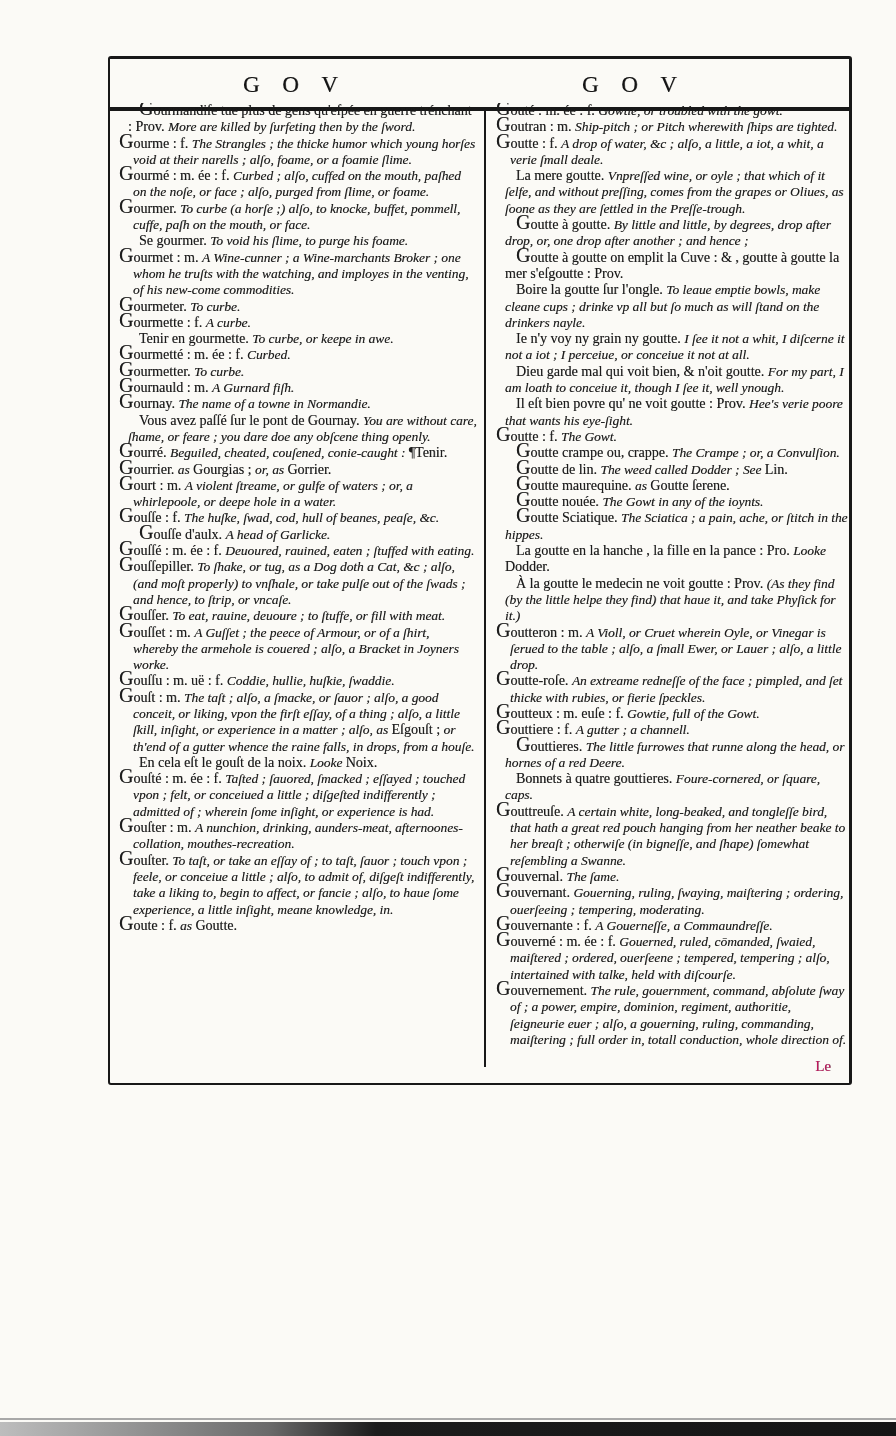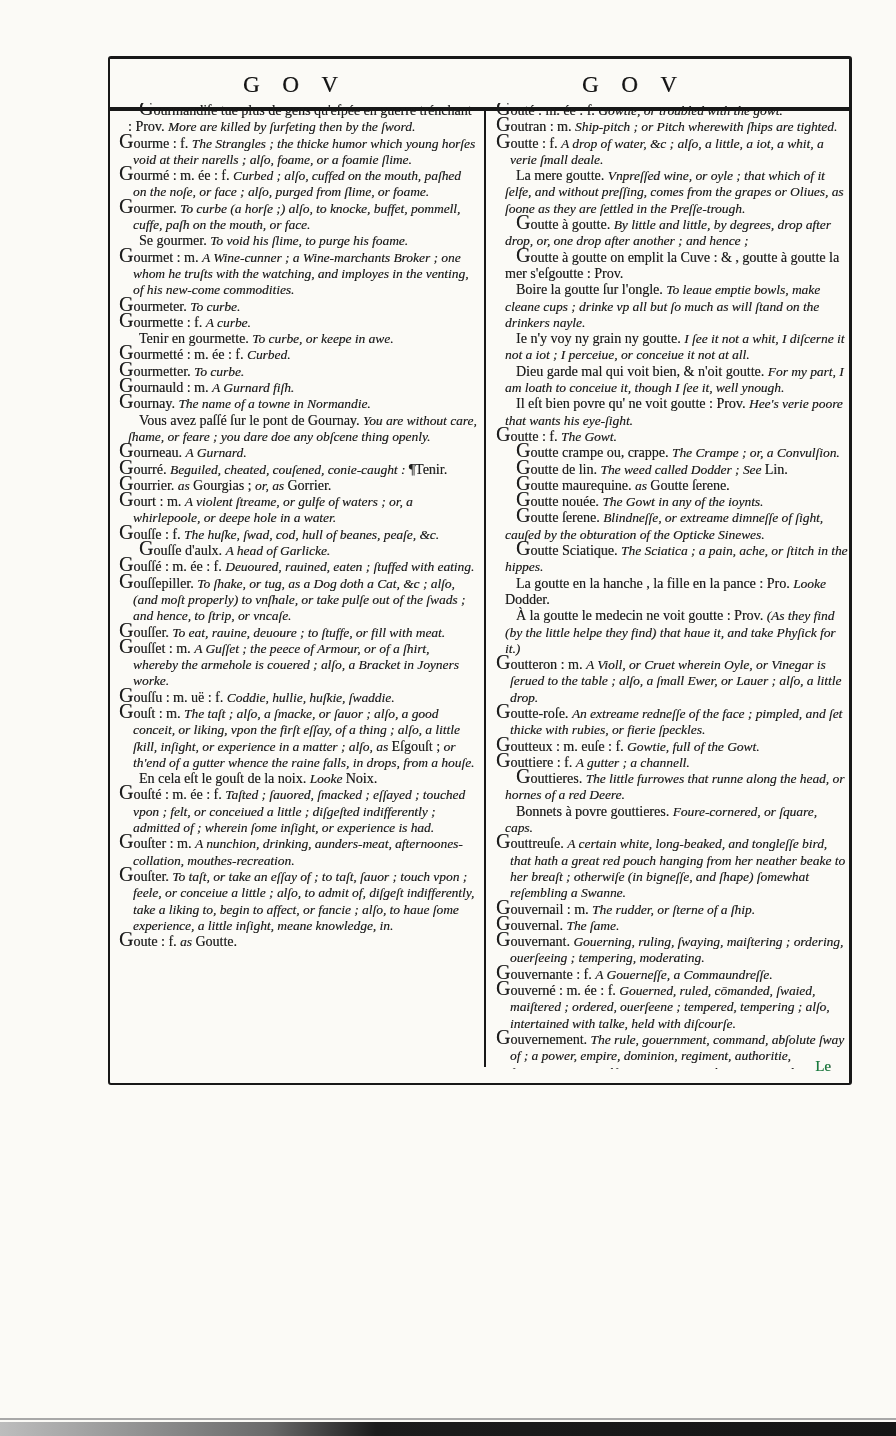--- a/index.html
+++ b/index.html
@@ -34,21 +34,21 @@
   }
   .col-left{left:9px;width:358px;}
   .col-right{left:386px;width:352px;}
   .entry{margin:0;font-size:13.5px;line-height:16.3px;}
   .entry.main{padding-left:14px;text-indent:-14px;}
   .entry.sub{padding-left:9px;text-indent:11px;}
   .r{font-size:14px;}
   .i{font-style:italic;font-size:13.4px;}
   .cap{font-size:20px;line-height:10px;}
   .catchword{
-    position:absolute;right:18px;bottom:8px;font-size:15px;color:#15803d;
+    position:absolute;right:18px;bottom:8px;font-size:15px;color:#be185d;
     text-shadow:0.3px 0.3px 0 rgba(25,25,25,.5);
   }
   .scan-edge-line{position:absolute;left:0;right:0;top:1418px;height:2px;background:#a8a8a8;}
   .scan-edge-bar{
     position:absolute;left:0;right:0;top:1422px;height:14px;
     background:linear-gradient(90deg,#bdbdbd 0%,#6a6a6a 30%,#1c1c1c 42%,#151515 100%);
   }
 </style>
 </head>
 <body>
@@ -66,21 +66,20 @@
       <p class="entry sub"><span class="r">Se gourmer. </span><span class="i">To void his ſlime, to purge his foame.</span></p>
       <p class="entry main"><span class="r"><span class="cap">G</span>ourmet : m. </span><span class="i">A Wine-cunner ; a Wine-marchants Broker ; one whom he truſts with the watching, and imployes in the venting, of his new-come commodities.</span></p>
       <p class="entry main"><span class="r"><span class="cap">G</span>ourmeter. </span><span class="i">To curbe.</span></p>
       <p class="entry main"><span class="r"><span class="cap">G</span>ourmette : f. </span><span class="i">A curbe.</span></p>
       <p class="entry sub"><span class="r">Tenir en gourmette. </span><span class="i">To curbe, or keepe in awe.</span></p>
       <p class="entry main"><span class="r"><span class="cap">G</span>ourmetté : m. ée : f. </span><span class="i">Curbed.</span></p>
       <p class="entry main"><span class="r"><span class="cap">G</span>ourmetter. </span><span class="i">To curbe.</span></p>
       <p class="entry main"><span class="r"><span class="cap">G</span>ournauld : m. </span><span class="i">A Gurnard fiſh.</span></p>
       <p class="entry main"><span class="r"><span class="cap">G</span>ournay. </span><span class="i">The name of a towne in Normandie.</span></p>
       <p class="entry sub"><span class="r">Vous avez paſſé ſur le pont de Gournay. </span><span class="i">You are without care, ſhame, or feare ; you dare doe any obſcene thing openly.</span></p>
-      <p class="entry main"><span class="r"><span class="cap">G</span>ourneau. </span><span class="i">A Gurnard.</span></p>
       <p class="entry main"><span class="r"><span class="cap">G</span>ourré. </span><span class="i">Beguiled, cheated, couſened, conie-caught : </span><span class="r">¶Tenir.</span></p>
       <p class="entry main"><span class="r"><span class="cap">G</span>ourrier. </span><span class="i">as </span><span class="r">Gourgias ; </span><span class="i">or, as </span><span class="r">Gorrier.</span></p>
       <p class="entry main"><span class="r"><span class="cap">G</span>ourt : m. </span><span class="i">A violent ſtreame, or gulfe of waters ; or, a whirlepoole, or deepe hole in a water.</span></p>
       <p class="entry main"><span class="r"><span class="cap">G</span>ouſſe : f. </span><span class="i">The huſke, ſwad, cod, hull of beanes, peaſe, &amp;c.</span></p>
       <p class="entry sub"><span class="r"><span class="cap">G</span>ouſſe d'aulx. </span><span class="i">A head of Garlicke.</span></p>
       <p class="entry main"><span class="r"><span class="cap">G</span>ouſſé : m. ée : f. </span><span class="i">Deuoured, rauined, eaten ; ſtuffed with eating.</span></p>
       <p class="entry main"><span class="r"><span class="cap">G</span>ouſſepiller. </span><span class="i">To ſhake, or tug, as a Dog doth a Cat, &amp;c ; alſo, (and moſt properly) to vnſhale, or take pulſe out of the ſwads ; and hence, to ſtrip, or vncaſe.</span></p>
       <p class="entry main"><span class="r"><span class="cap">G</span>ouſſer. </span><span class="i">To eat, rauine, deuoure ; to ſtuffe, or fill with meat.</span></p>
       <p class="entry main"><span class="r"><span class="cap">G</span>ouſſet : m. </span><span class="i">A Guſſet ; the peece of Armour, or of a ſhirt, whereby the armehole is couered ; alſo, a Bracket in Joyners worke.</span></p>
       <p class="entry main"><span class="r"><span class="cap">G</span>ouſſu : m. uë : f. </span><span class="i">Coddie, hullie, huſkie, ſwaddie.</span></p>
@@ -100,32 +99,30 @@
       <p class="entry sub"><span class="r"><span class="cap">G</span>outte à goutte on emplit la Cuve : &amp; , goutte à goutte la mer s'eſgoutte : Prov.</span></p>
       <p class="entry sub"><span class="r">Boire la goutte ſur l'ongle. </span><span class="i">To leaue emptie bowls, make cleane cups ; drinke vp all but ſo much as will ſtand on the drinkers nayle.</span></p>
       <p class="entry sub"><span class="r">Ie n'y voy ny grain ny goutte. </span><span class="i">I ſee it not a whit, I diſcerne it not a iot ; I perceiue, or conceiue it not at all.</span></p>
       <p class="entry sub"><span class="r">Dieu garde mal qui voit bien, &amp; n'oit goutte. </span><span class="i">For my part, I am loath to conceiue it, though I ſee it, well ynough.</span></p>
       <p class="entry sub"><span class="r">Il eſt bien povre qu' ne voit goutte : Prov. </span><span class="i">Hee's verie poore that wants his eye-ſight.</span></p>
       <p class="entry main"><span class="r"><span class="cap">G</span>outte : f. </span><span class="i">The Gowt.</span></p>
       <p class="entry sub"><span class="r"><span class="cap">G</span>outte crampe ou, crappe. </span><span class="i">The Crampe ; or, a Convulſion.</span></p>
       <p class="entry sub"><span class="r"><span class="cap">G</span>outte de lin. </span><span class="i">The weed called Dodder ; See </span><span class="r">Lin.</span></p>
       <p class="entry sub"><span class="r"><span class="cap">G</span>outte maurequine. </span><span class="i">as </span><span class="r">Goutte ſerene.</span></p>
       <p class="entry sub"><span class="r"><span class="cap">G</span>outte nouée. </span><span class="i">The Gowt in any of the ioynts.</span></p>
-      <p class="entry sub"><span class="r"><span class="cap">G</span>outte ſerene. </span><span class="i">Blindneſſe, or extreame dimneſſe of ſight, cauſed by the obturation of the Opticke Sinewes.</span></p>
       <p class="entry sub"><span class="r"><span class="cap">G</span>outte Sciatique. </span><span class="i">The Sciatica ; a pain, ache, or ſtitch in the hippes.</span></p>
       <p class="entry sub"><span class="r">La goutte en la hanche , la fille en la pance : Pro. </span><span class="i">Looke </span><span class="r">Dodder.</span></p>
       <p class="entry sub"><span class="r">À la goutte le medecin ne voit goutte : Prov. </span><span class="i">(As they find (by the little helpe they find) that haue it, and take Phyſick for it.)</span></p>
       <p class="entry main"><span class="r"><span class="cap">G</span>outteron : m. </span><span class="i">A Violl, or Cruet wherein Oyle, or Vinegar is ſerued to the table ; alſo, a ſmall Ewer, or Lauer ; alſo, a little drop.</span></p>
       <p class="entry main"><span class="r"><span class="cap">G</span>outte-roſe. </span><span class="i">An extreame redneſſe of the face ; pimpled, and ſet thicke with rubies, or fierie ſpeckles.</span></p>
       <p class="entry main"><span class="r"><span class="cap">G</span>outteux : m. euſe : f. </span><span class="i">Gowtie, full of the Gowt.</span></p>
       <p class="entry main"><span class="r"><span class="cap">G</span>outtiere : f. </span><span class="i">A gutter ; a channell.</span></p>
       <p class="entry sub"><span class="r"><span class="cap">G</span>outtieres. </span><span class="i">The little furrowes that runne along the head, or hornes of a red Deere.</span></p>
-      <p class="entry sub"><span class="r">Bonnets à povre gouttieres. </span><span class="i">Foure-cornered, or ſquare, caps.</span></p>
+      <p class="entry sub"><span class="r">Bonnets à quatre gouttieres. </span><span class="i">Foure-cornered, or ſquare, caps.</span></p>
       <p class="entry main"><span class="r"><span class="cap">G</span>outtreuſe. </span><span class="i">A certain white, long-beaked, and tongleſſe bird, that hath a great red pouch hanging from her neather beake to her breaſt ; otherwiſe (in bigneſſe, and ſhape) ſomewhat reſembling a Swanne.</span></p>
-      <p class="entry main"><span class="r"><span class="cap">G</span>ouvernail : m. </span><span class="i">The rudder, or ſterne of a ſhip.</span></p>
       <p class="entry main"><span class="r"><span class="cap">G</span>ouvernal. </span><span class="i">The ſame.</span></p>
       <p class="entry main"><span class="r"><span class="cap">G</span>ouvernant. </span><span class="i">Gouerning, ruling, ſwaying, maiſtering ; ordering, ouerſeeing ; tempering, moderating.</span></p>
       <p class="entry main"><span class="r"><span class="cap">G</span>ouvernante : f. </span><span class="i">A Gouerneſſe, a Commaundreſſe.</span></p>
       <p class="entry main"><span class="r"><span class="cap">G</span>ouverné : m. ée : f. </span><span class="i">Gouerned, ruled, cōmanded, ſwaied, maiſtered ; ordered, ouerſeene ; tempered, tempering ; alſo, intertained with talke, held with diſcourſe.</span></p>
       <p class="entry main"><span class="r"><span class="cap">G</span>ouvernement. </span><span class="i">The rule, gouernment, command, abſolute ſway of ; a power, empire, dominion, regiment, authoritie, ſeigneurie euer ; alſo, a gouerning, ruling, commanding, maiſtering ; full order in, totall conduction, whole direction of.</span></p>
     </div>
   <div class="catchword">Le</div>
 </div>
 <div class="scan-edge-line"></div>
 <div class="scan-edge-bar"></div>

